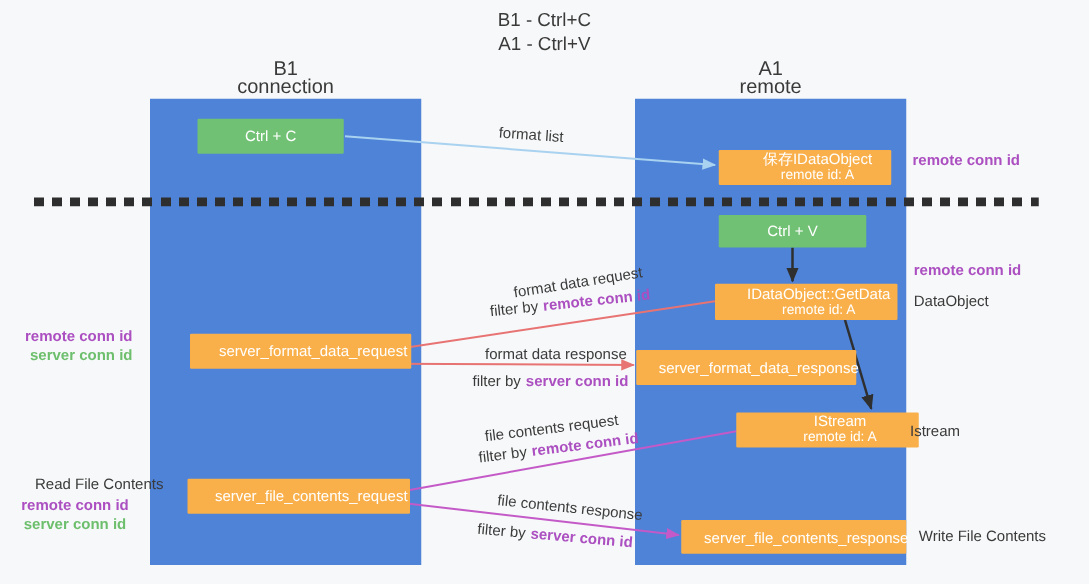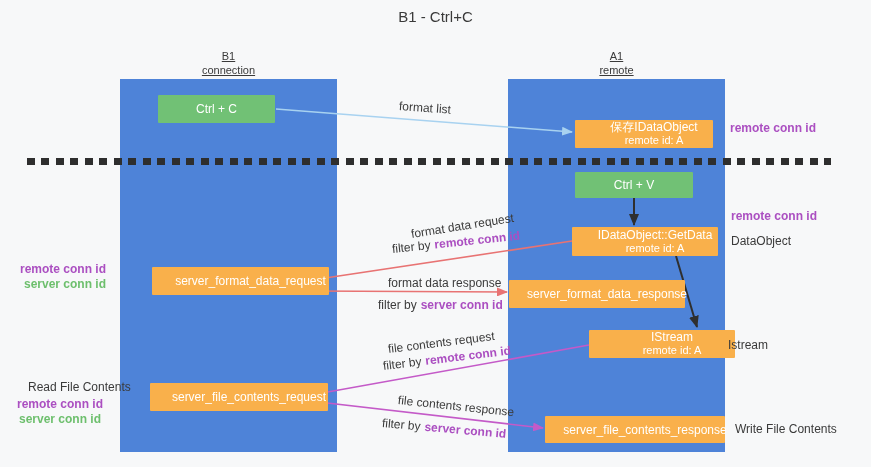--- a/index.html
+++ b/index.html
@@ -8,21 +8,21 @@
     background:#f7f8f9;
     font-family:"Liberation Sans",sans-serif;
     color:#3b3b3b;
   }
   .abs{position:absolute;}
   .title{
     left:0;right:0;top:7px;text-align:center;
     font-size:15px;line-height:19px;color:#3a3a3a;
   }
   .lane-header{
-    top:49px;text-align:center;font-size:11px;line-height:14px;color:#3a3a3a;text-decoration:underline;
+    top:49px;text-align:center;font-size:16px;line-height:14px;color:#3a3a3a;
   }
   .lane{
     top:79px;height:373px;background:#4e83d8;
   }
   .divider{
     left:27px;top:158px;width:804px;height:7px;
     background:repeating-linear-gradient(90deg,#2e2e2e 0 8px,transparent 8px 14.5px);
   }
   .box{
     display:flex;flex-direction:column;align-items:center;justify-content:center;
@@ -42,20 +42,21 @@
   .stack{line-height:15px;font-size:12px;white-space:nowrap;}
   svg.overlay{position:absolute;left:0;top:0;pointer-events:none;}
 </style>
 </head>
 <body>
 
 <div id="stage">
 
   <div class="abs title">
     <div>B1 - Ctrl+C</div>
+    <div>A1 - Ctrl+V</div>
   </div>
 
   <div class="abs lane-header" style="left:120px;width:217px;">
     <div>B1</div>
     <div>connection</div>
   </div>
   <div class="abs lane-header" style="left:508px;width:217px;">
     <div>A1</div>
     <div>remote</div>
   </div>

